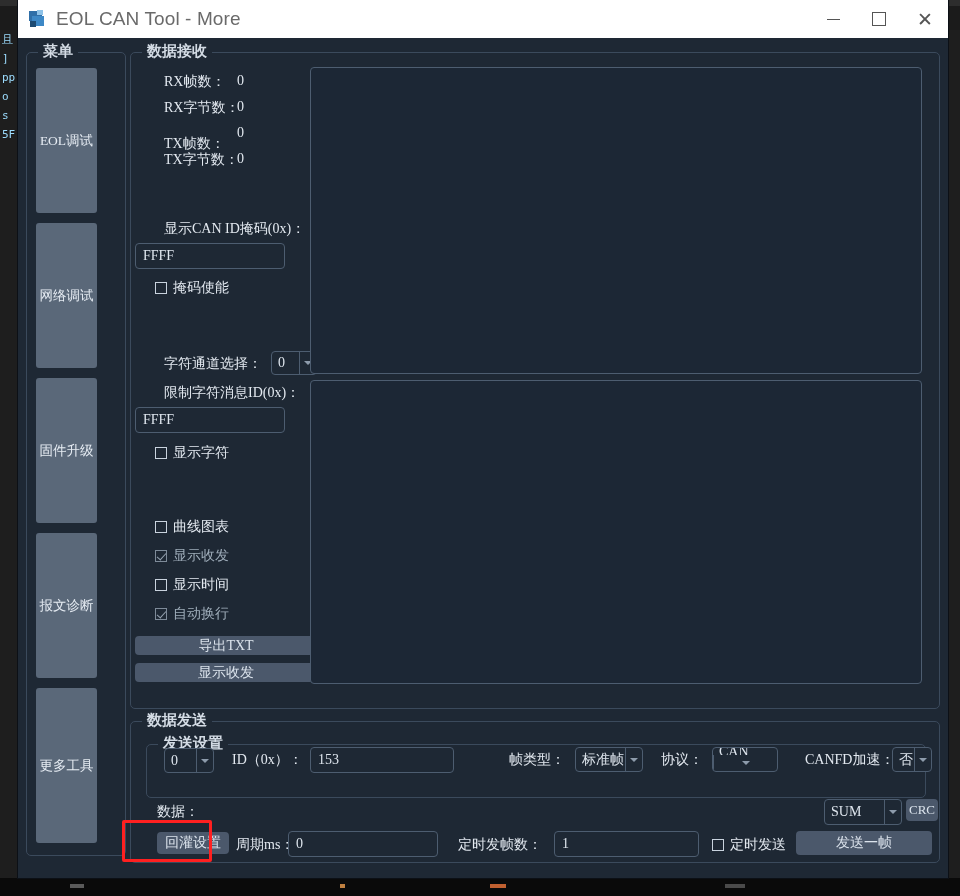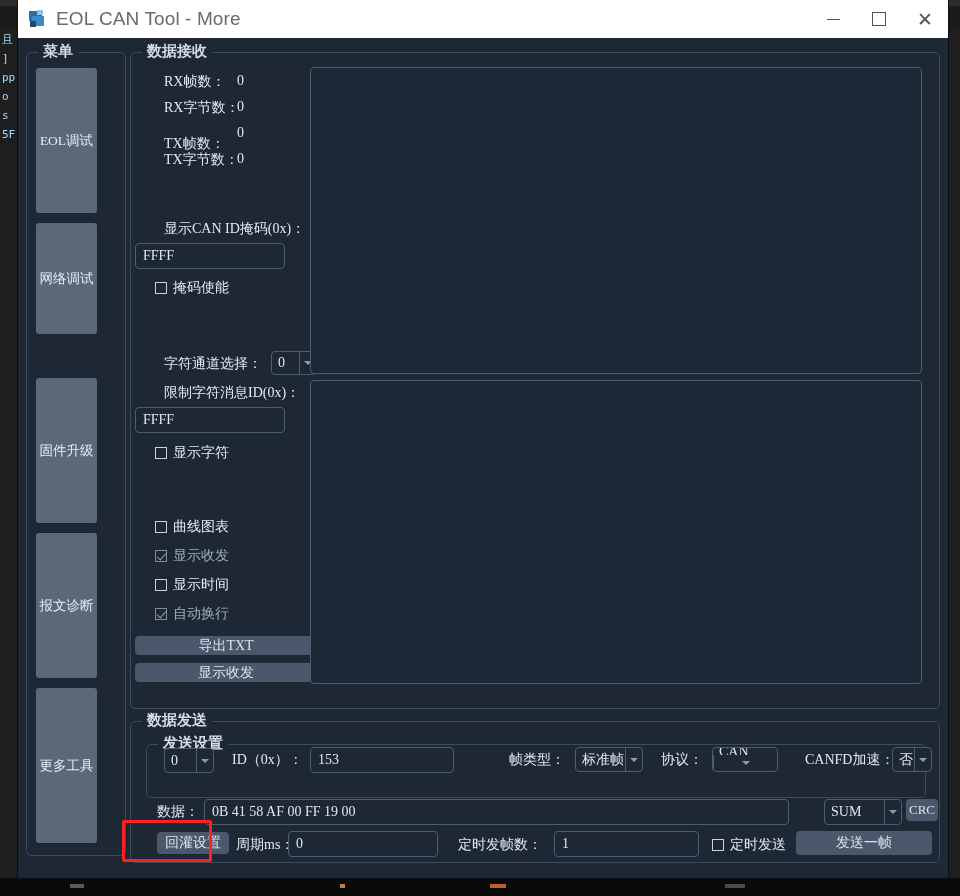--- a/index.html
+++ b/index.html
@@ -344,21 +344,21 @@
 
     <div class="client">
 
       <div class="groupbox" style="left:8px; top:14px; width:98px; height:802px;">
         <div class="gb-title">菜单</div>
       </div>
 
       <button class="menu-btn" style="top:30px; height:145px;">
         <span>EOL调试</span>
       </button>
-      <button class="menu-btn" style="top:185px; height:111px;">
+      <button class="menu-btn" style="top:185px; height:145px;">
         <span>网络调试</span>
       </button>
       <button class="menu-btn" style="top:340px; height:145px;">
         <span>固件升级</span>
       </button>
       <button class="menu-btn" style="top:495px; height:145px;">
         <span>报文诊断</span>
       </button>
       <button class="menu-btn" style="top:650px; height:155px;">
         <span>更多工具</span>
@@ -457,21 +457,20 @@
         <span class="carrow"></span>
       </div>
 
       <div class="lbl" style="left:774px; top:713px;margin-left:13px;">CANFD加速：</div>
       <div class="combo" style="left:874px; top:709px; width:40px; height:25px;">
         <span class="cval">否</span>
         <span class="carrow"></span>
       </div>
 
       <div class="lbl" style="left:139px; top:765px;">数据：</div>
-      <input class="tfield" style="left: 186px; top: 761px; width: 585px; height: 26px;" value="0B 41 58 AF 00 FF 19 00">
 
       <div class="combo" style="left:806px; top:761px; width:78px; height:26px;">
         <span class="cval">SUM</span>
         <span class="carrow"></span>
       </div>
       <button class="pbtn light small" style="left:888px; top:761px; width:32px; height:22px;">
         <span>CRC</span>
       </button>
 
       <button class="pbtn light" style="left:139px; top:794px; width:72px; height:22px;">

